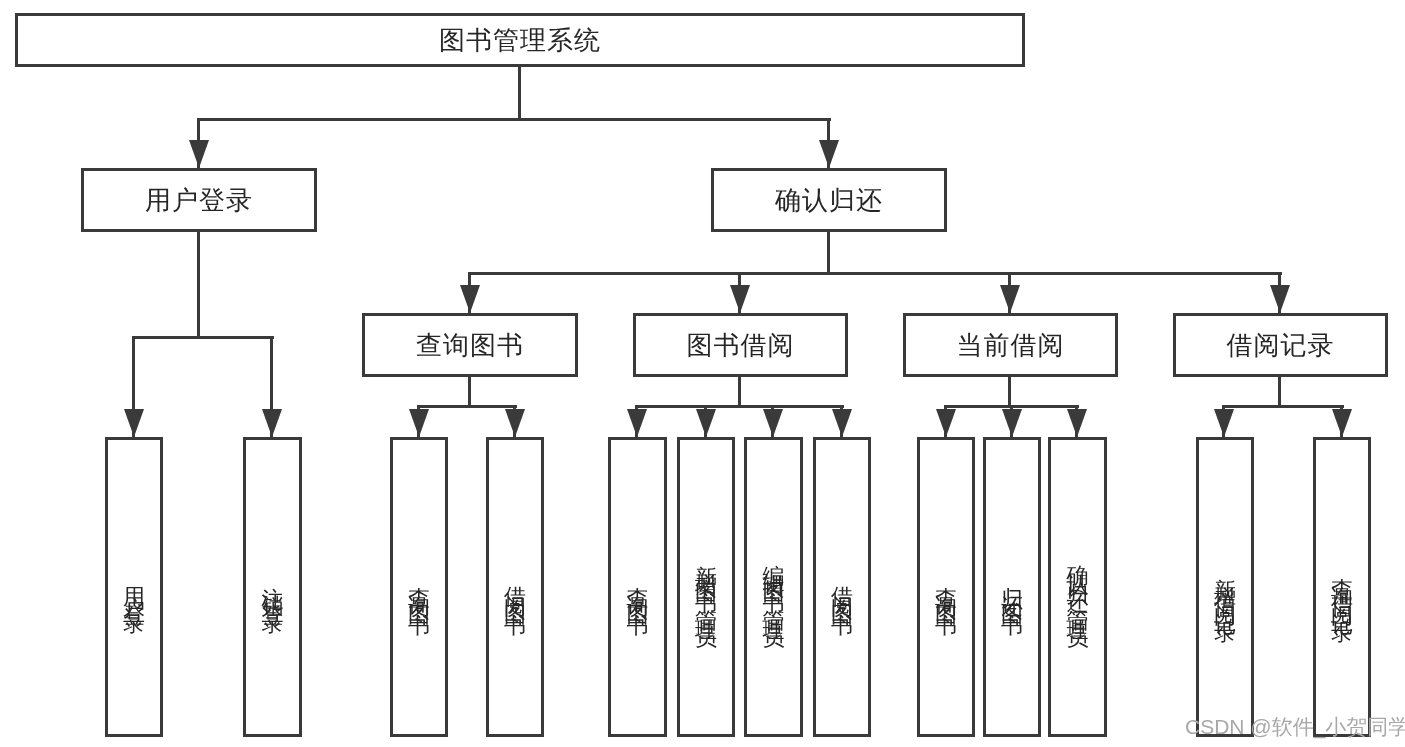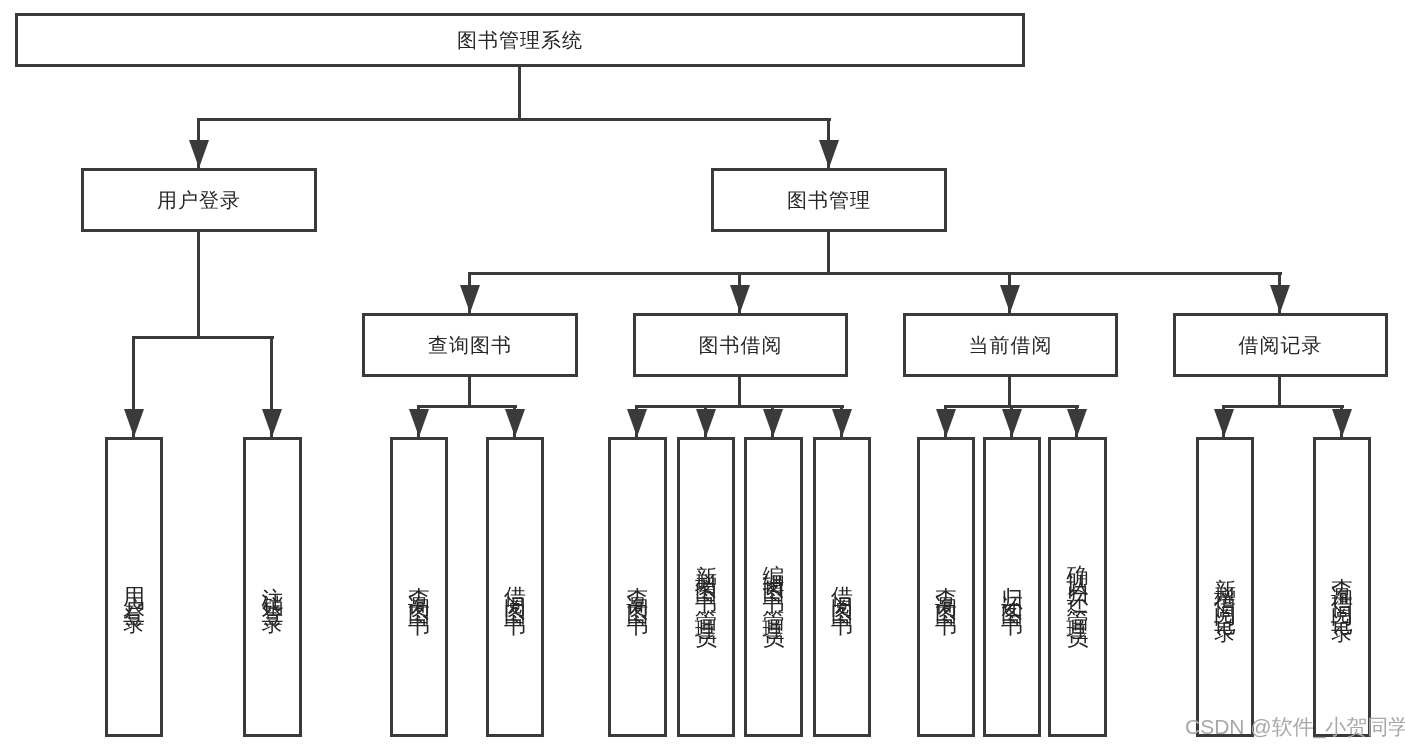--- a/index.html
+++ b/index.html
@@ -16,21 +16,21 @@
     font-family:"Liberation Sans","DejaVu Sans",sans-serif;
     overflow:hidden;
   }
   .node{
     position:absolute;
     background:var(--box-bg);
     border:3px solid var(--line);
     box-sizing:border-box;
     display:flex;align-items:center;justify-content:center;
     color:var(--text);
-    font-size:20px;
+    font-size:26px;
     letter-spacing:1px;
     white-space:nowrap;
   }
   .leaf{
     position:absolute;
     background:var(--box-bg);
     border:3px solid var(--line);
     box-sizing:border-box;
     display:flex;align-items:center;justify-content:center;
     color:var(--text);
@@ -59,21 +59,21 @@
   }
 </style>
 </head>
 <body>
 
 <div id="canvas">
 
   <div class="node" style="left:15px;top:13px;width:1010px;height:54px;">图书管理系统</div>
 
   <div class="node" style="left:81px;top:168px;width:236px;height:64px;">用户登录</div>
-  <div class="node" style="left:711px;top:168px;width:236px;height:64px;">图书管理</div>
+  <div class="node" style="left:711px;top:168px;width:236px;height:64px;">确认归还</div>
 
   <div class="node" style="left:362px;top:313px;width:216px;height:64px;">查询图书</div>
   <div class="node" style="left:903px;top:313px;width:215px;height:64px;">当前借阅</div>
   <div class="node" style="left:633px;top:313px;width:215px;height:64px;">图书借阅</div>
   <div class="node" style="left:1173px;top:313px;width:215px;height:64px;">借阅记录</div>
 
   <div class="leaf" style="left:105px;top:437px;width:58px;height:300px;">用户登录</div>
   <div class="leaf" style="left:243px;top:437px;width:59px;height:300px;">注销登录</div>
 
   <div class="leaf" style="left:390px;top:437px;width:58px;height:300px;">查询图书</div>

